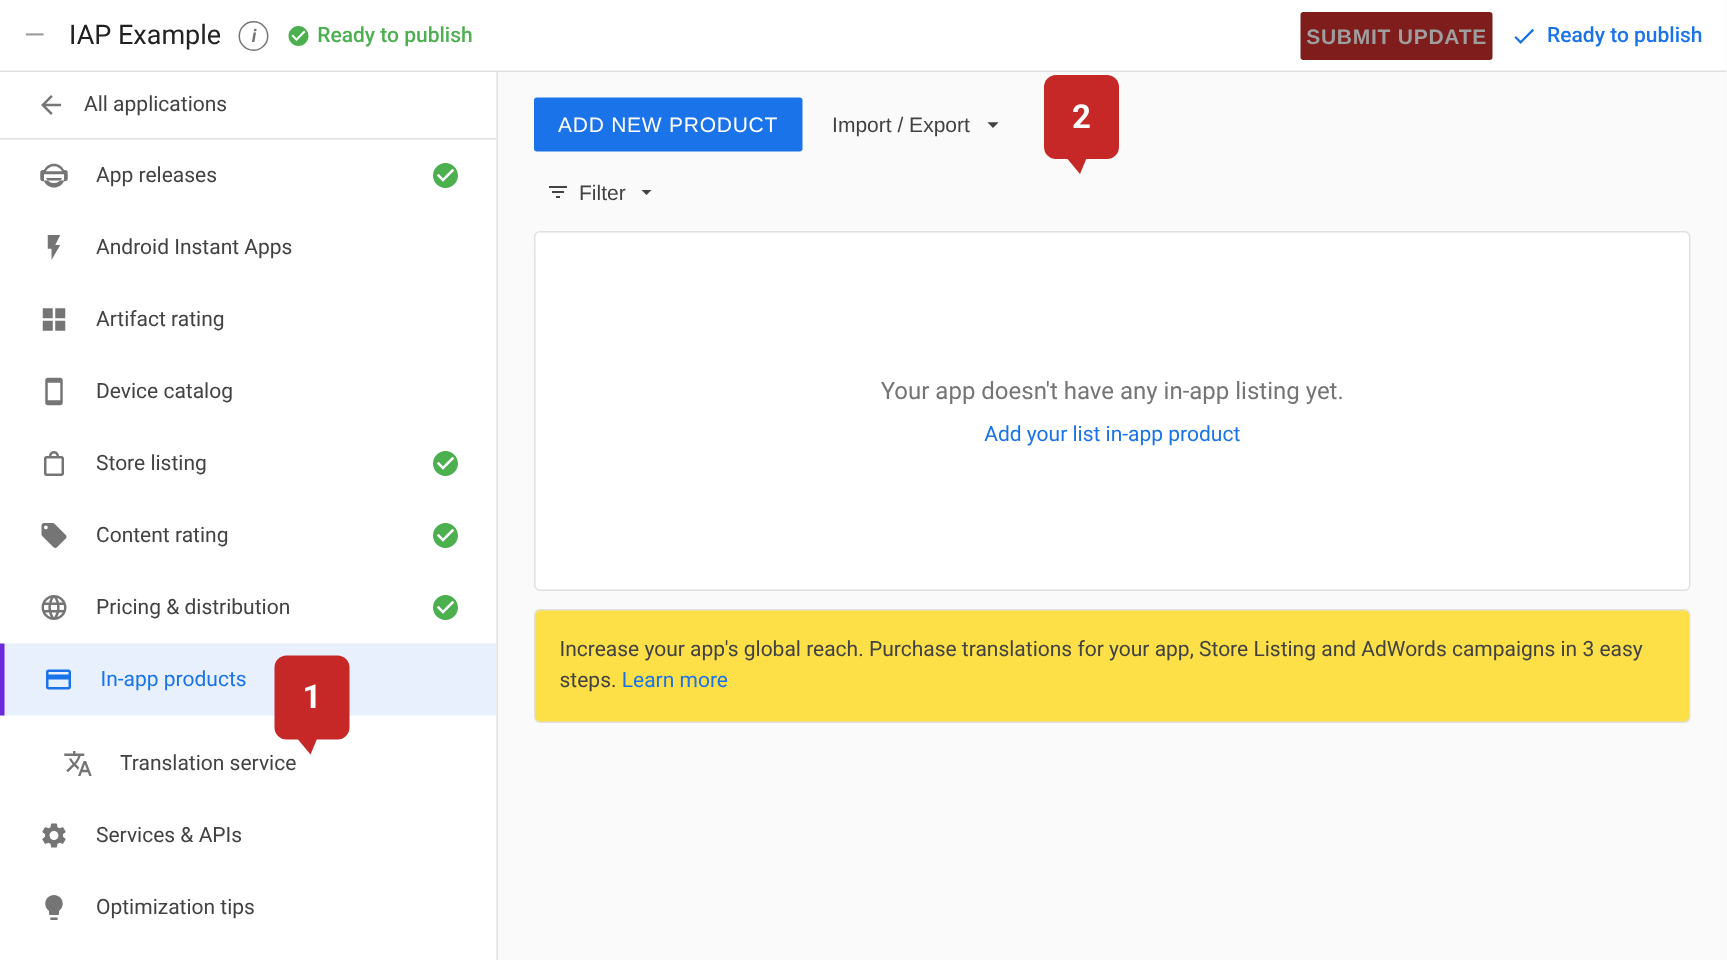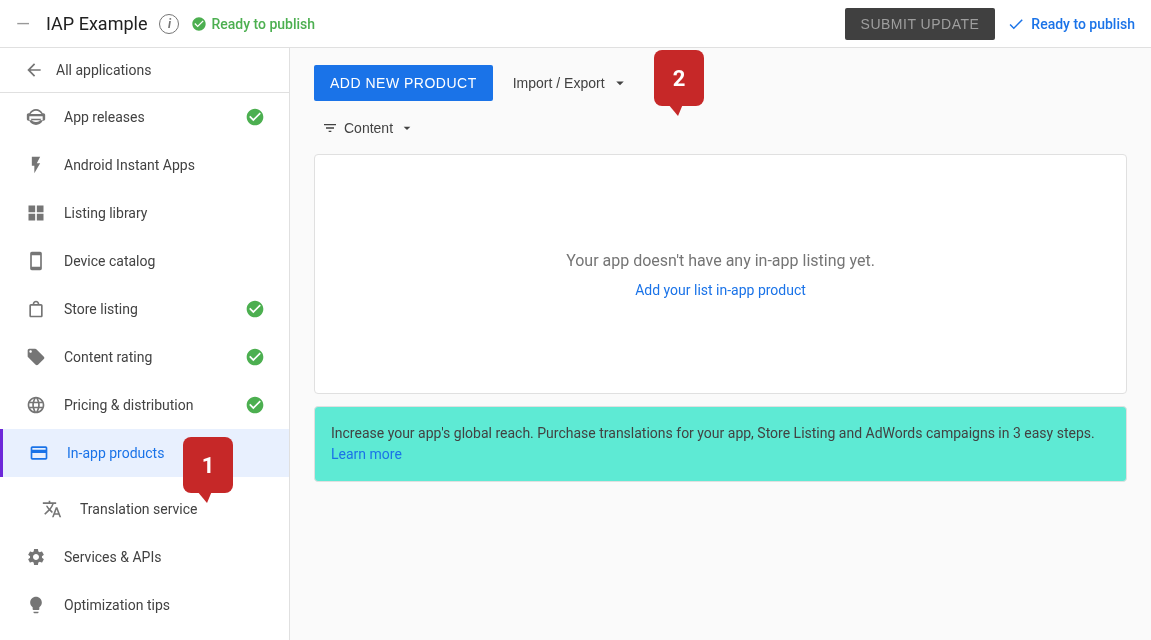--- a/index.html
+++ b/index.html
@@ -17,46 +17,46 @@
       flex-shrink: 0;
       position: relative;
       z-index: 10;
     }
     .topbar-dash { color: #999; font-size: 18px; margin-right: 4px; }
     .topbar-title { font-size: 18px; font-weight: 400; color: #212121; }
     .topbar-info-icon { color: #757575; cursor: pointer; display: flex; align-items: center; justify-content: center; width: 20px; height: 20px; border: 1.5px solid #757575; border-radius: 50%; font-size: 12px; font-style: italic; font-weight: bold; }
     .topbar-status { color: #4CAF50; font-size: 14px; font-weight: 500; display: flex; align-items: center; gap: 4px; flex: 1; }
     .topbar-status svg { color: #4CAF50; }
     .topbar-submit-btn {
-      background: #404040;
+      background: #7f1d1d;
       color: #9e9e9e;
       border: none;
-      padding: 8px 16px;
-      font-size: 14px;
-      font-weight: 400;
+      padding: 8px 4px;
+      font-size: 14px;
+      font-weight: 700;
       letter-spacing: 0.5px;
       cursor: not-allowed;
       text-transform: uppercase;
       border-radius: 2px;
     }
     .topbar-ready {
       display: flex;
       align-items: center;
       gap: 6px;
       color: #1a73e8;
       font-size: 14px;
       font-weight: 500;
     }
 
     
     .layout { display: flex; flex: 1; overflow: hidden; }
 
     
     .sidebar {
-      width: 290px;
+      width: 332px;
       background: #fff;
       border-right: 1px solid #e0e0e0;
       display: flex;
       flex-direction: column;
       overflow-y: auto;
       flex-shrink: 0;
     }
     .sidebar-item {
       display: flex;
       align-items: center;
@@ -184,21 +184,21 @@
       color: #757575;
     }
     .empty-card-link {
       color: #1a73e8;
       text-decoration: none;
       font-size: 14px;
     }
 
     
     .footer-banner {
-      background: #5eead4;
+      background: #fde047;
       border: 1px solid #e0e0e0;
       border-radius: 4px;
       padding: 16px;
       font-size: 14px;
       color: #424242;
       line-height: 1.5;
     }
     .footer-banner a { color: #1a73e8; text-decoration: none; }
     .callout-balloon {
       background: #c62828;
@@ -283,21 +283,21 @@
       </div>
       <span class="sidebar-label">Android Instant Apps</span>
     </div>
 
     <div class="sidebar-item">
       <div class="sidebar-icon">
         <svg viewBox="0 0 24 24">
             <path d="M3 3h8v8H3zm10 0h8v8h-8zM3 13h8v8H3zm10 0h8v8h-8z"></path>
           </svg>
       </div>
-      <span class="sidebar-label">Listing library</span>
+      <span class="sidebar-label">Artifact rating</span>
     </div>
 
     <div class="sidebar-item">
       <div class="sidebar-icon">
         <svg viewBox="0 0 24 24">
             <path d="M17 1.01L7 1c-1.1 0-2 .9-2 2v18c0 1.1.9 2 2 2h10c1.1 0 2-.9 2-2V3c0-1.1-.9-1.99-2-1.99zM17 19H7V5h10v14z"></path>
           </svg>
       </div>
       <span class="sidebar-label">Device catalog</span>
     </div>
@@ -407,21 +407,21 @@
           </div>
         </div>
       </div>
 
 
       <div class="filter-bar">
         <button class="filter-btn">
           <svg width="16" height="16" viewBox="0 0 24 24">
               <path fill="#424242" d="M10 18h4v-2h-4v2zM3 6v2h18V6H3zm3 7h12v-2H6v2z"></path>
             </svg>
-          <span>Content</span>
+          <span>Filter</span>
           <svg width="16" height="16" viewBox="0 0 24 24">
               <path fill="#424242" d="M7 10l5 5 5-5z"></path>
             </svg>
         </button>
       </div>
 
       <div class="empty-card">
         <p class="empty-card-text">Your app doesn't have any in-app listing yet.</p>
         <a href="#" class="empty-card-link">Add your list in-app product</a>
       </div>

